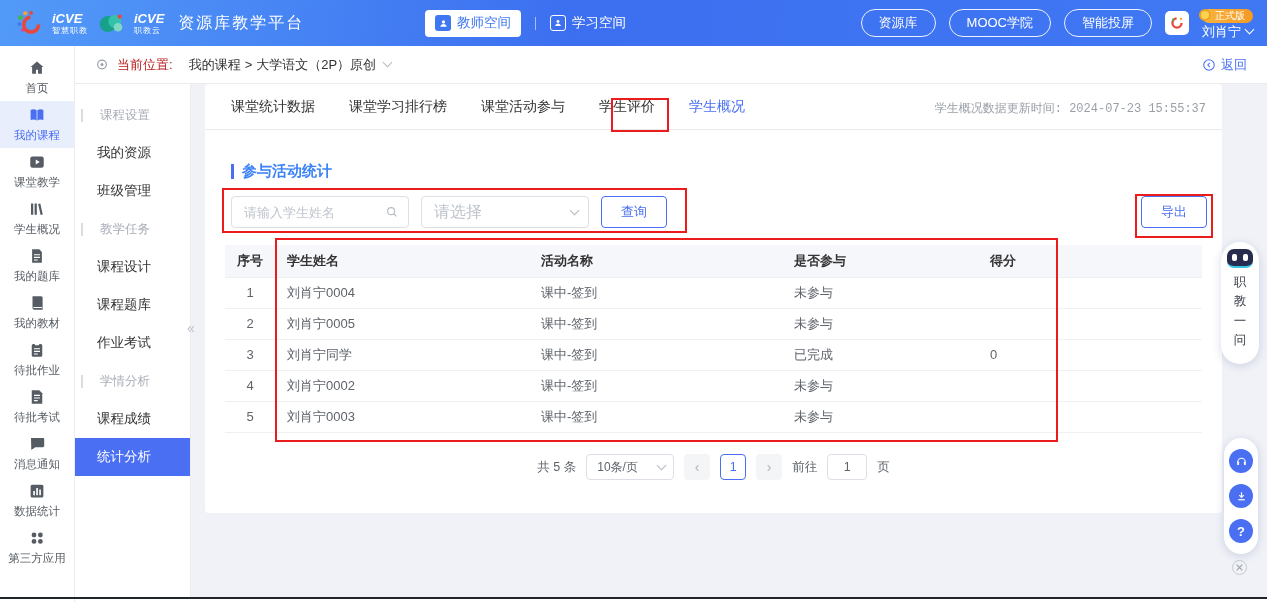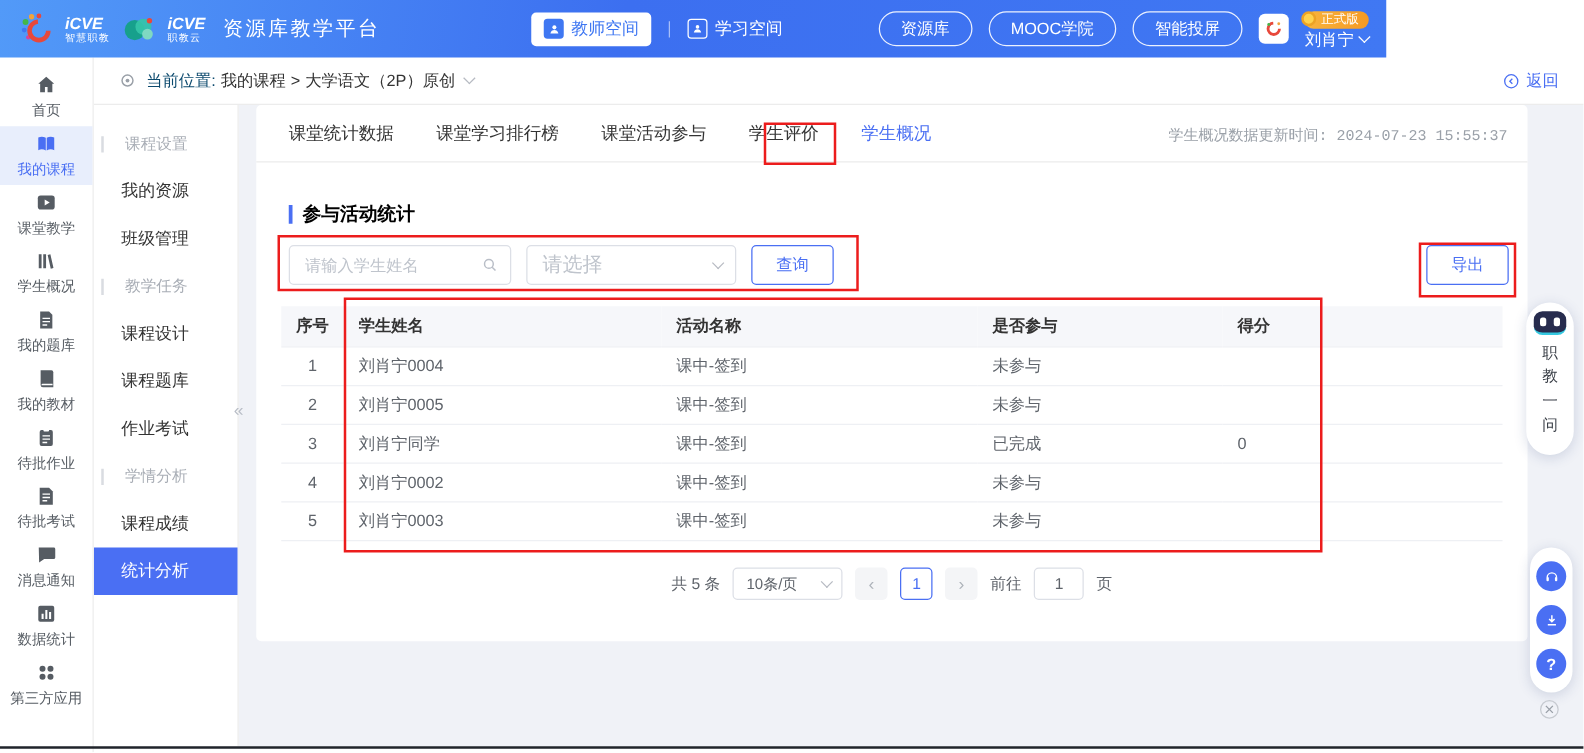--- a/index.html
+++ b/index.html
@@ -1,20 +1,20 @@
 <!DOCTYPE html>
 <html><head>
 <meta charset="utf-8">
 <style>
   *{box-sizing:border-box;margin:0;padding:0;}
   body{font-family:"Liberation Sans","DejaVu Sans",sans-serif;background:#fff;}
   .page{position:relative;width:1267px;height:602px;overflow:hidden;background:#fff;}
 
   
-  .topbar{position:absolute;left:0;top:0;width:1109px;height:46px;
+  .topbar{position:absolute;left:0;top:0;width:1267px;height:46px;
     background:linear-gradient(100deg,#529af8 0%,#3c6ff0 45%,#4078f3 100%);
     display:flex;align-items:center;padding:0 14px;color:#fff;z-index:10;}
   .brand{display:flex;align-items:center;gap:8px;}
   .logo-ic{width:30px;height:30px;}
   .brand-txt{display:flex;flex-direction:column;line-height:1;}
   .brand-name{font-size:13px;font-weight:bold;font-style:italic;}
   .brand-sub{font-size:8px;margin-top:2px;letter-spacing:1px;}
   .app-title{font-size:16px;font-weight:500;letter-spacing:2px;margin-left:6px;}
   .space-nav{position:absolute;left:425px;top:0;height:46px;display:flex;align-items:center;gap:14px;}
   .space-btn{display:flex;align-items:center;gap:6px;background:#fff;color:#3f77f2;height:27px;padding:0 10px;border-radius:4px;font-size:13.5px;cursor:pointer;}
@@ -35,40 +35,40 @@
   
   .rail{position:absolute;left:0;top:46px;width:75px;bottom:0;background:#fff;border-right:1px solid #ededed;padding-top:8px;z-index:5;}
   .rail-item{height:47px;display:flex;flex-direction:column;align-items:center;justify-content:center;gap:4px;color:#565c63;cursor:pointer;}
   .rail-item svg{width:18px;height:18px;fill:#565c63;}
   .rail-item .rlabel{font-size:11.5px;}
   .rail-item.active{background:#e8eefc;color:#4a6ff3;}
   .rail-item.active svg{fill:#4a6ff3;}
 
   
   .crumbbar{position:absolute;left:75px;top:46px;right:0;height:38px;background:#fff;border-bottom:1px solid #ececec;display:flex;align-items:center;padding:0 20px;font-size:13px;color:#333;z-index:4;}
-  .crumb-prefix{color:#0c4a6e;margin:0 4px 0 8px;}
+  .crumb-prefix{color:#b91c1c;margin:0 16px 0 8px;}
   .crumb-sep{margin:0 4px;color:#333;}
   .back-link{margin-left:auto;display:flex;align-items:center;gap:5px;color:#4a6ff3;font-size:13px;cursor:pointer;}
 
   
   .course-menu{position:absolute;left:75px;top:84px;width:116px;bottom:5px;background:#fff;border-right:1px solid #ececec;padding-top:12px;font-size:13.5px;color:#333;z-index:3;}
   .mi{height:38px;display:flex;align-items:center;padding-left:22px;cursor:pointer;}
   .mi.active{background:#4a6ff3;color:#fff;}
   .ms{height:38px;display:flex;align-items:center;gap:17px;padding-left:6px;color:#a9aeb6;font-size:12.5px;}
   .ms .sbar{width:2px;height:13px;background:#d9dce1;}
   .collapse-handle{position:absolute;left:187px;top:320px;color:#b9bec7;font-size:14px;cursor:pointer;z-index:6;}
 
   
   .main{position:absolute;left:191px;top:84px;right:0;bottom:5px;background:#f0f2f7;}
   .card{position:absolute;left:14px;top:0;width:1017px;height:429px;background:#fff;border-radius:4px;}
   .tabs-row{height:46px;border-bottom:1px solid #ebebeb;display:flex;align-items:center;padding:0 16px 0 26px;gap:34px;font-size:14px;color:#333;position:relative;font-family:Liberation Mono, monospace;}
   .tab{cursor:pointer;white-space:nowrap;}
   .tab.active{color:#4a6ff3;}
   .update-time{position:absolute;right:16px;top:16px;font-size:12px;color:#9aa0a8;}
-  .section-head{position:absolute;left:26px;top:78px;display:flex;align-items:center;gap:8px;font-size:15px;font-weight:bold;color:#000000;}
+  .section-head{position:absolute;left:26px;top:78px;display:flex;align-items:center;gap:8px;font-size:15px;font-weight:bold;color:#3b82f6;}
   .sec-bar{width:3px;height:15px;background:#4a6ff3;}
   .filter-row{position:absolute;left:26px;top:112px;display:flex;align-items:center;gap:12px;}
   .inp-wrap{position:relative;width:178px;height:32px;border:1px solid #dcdfe6;border-radius:4px;background:#fff;}
   .inp-wrap input{width:100%;height:100%;border:none;outline:none;background:transparent;font-size:13px;color:#333;padding:0 30px 0 12px;font-family:inherit;}
   .inp-wrap input::placeholder{color:#bfc4cc;}
   .inp-search{position:absolute;right:9px;top:8px;}
   .sel{width:168px;height:32px;border:1px solid #dcdfe6;border-radius:4px;display:flex;align-items:center;justify-content:space-between;padding:0 10px 0 12px;font-size:16px;color:#bfc4cc;background:#fff;cursor:pointer;}
   .btn-outline{height:32px;padding:0 19px;border:1px solid #4a6ff3;color:#4a6ff3;border-radius:4px;background:#fff;font-size:13px;display:flex;align-items:center;cursor:pointer;}
   .export-btn{position:absolute;right:15px;top:112px;}
 

